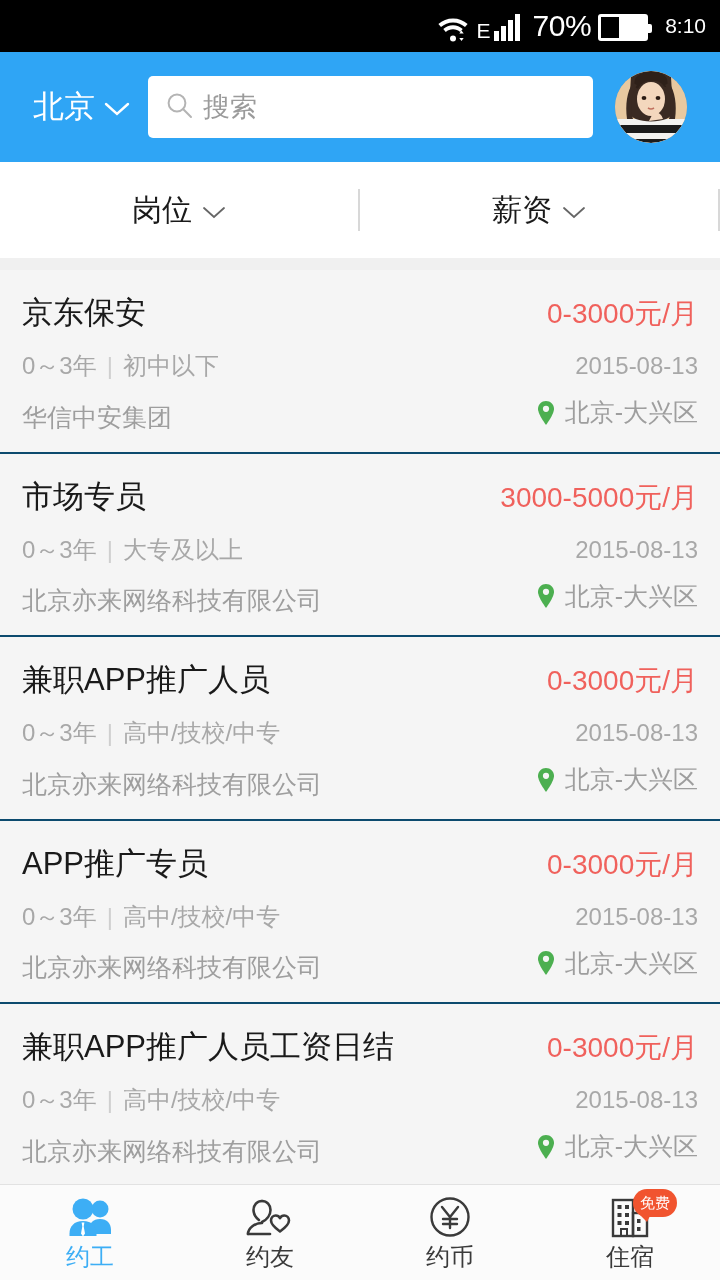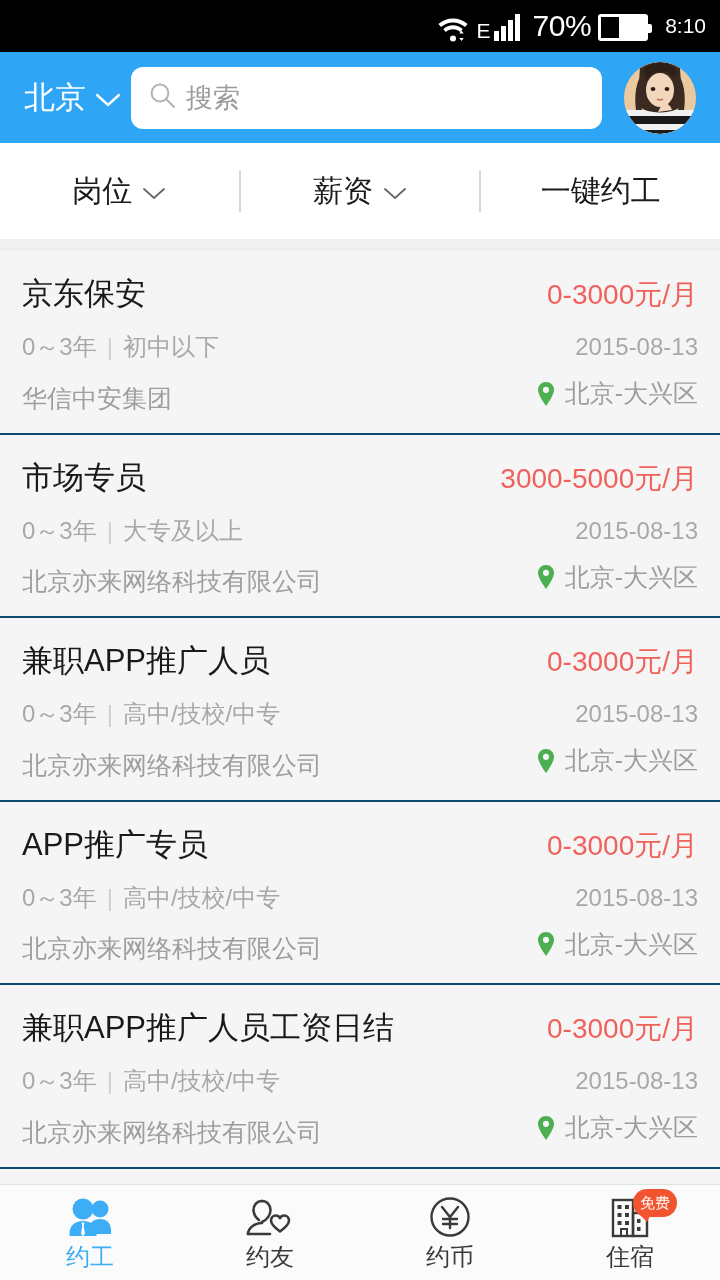--- a/index.html
+++ b/index.html
@@ -26,27 +26,27 @@
   .sig i:nth-of-type(3){ height:21px; }
   .sig i:nth-of-type(4){ height:27px; }
   .pct { font-size:30px; line-height:30px; letter-spacing:-0.5px;margin-left:6px; }
   .batt { position:relative; width:50px; height:27px; border:3px solid #fff; border-radius:3px; }
   .batt::after{ content:""; position:absolute; right:-7px; top:7px; width:4px; height:9px; background:#fff; border-radius:0 2px 2px 0;}
   .batt .lvl { position:absolute; right:0; top:0; bottom:0; background:#fff; }
   .clock { font-size:21px; line-height:30px; margin-left:10px; }
 
   
   .header {
-    height:91px; background:#2fa5f5; display:flex; align-items:center;
-    padding:0 24px;
+    height:110px; background:#2fa5f5; display:flex; align-items:center;
+    padding:0 33px;
   }
   .city { display:flex; align-items:center; color:#fff; font-size:31px; white-space:nowrap; }
   .city .chev { margin-left:9px; display:inline-block; }
   .searchbox {
-    flex:1; height:62px; margin:0 22px 0 10px; background:#fff; border-radius:12px;
+    flex:1; height:62px; margin:0 22px 0 18px; background:#fff; border-radius:5px;
     display:flex; align-items:center; padding:0 18px;
   }
   .searchbox .mag { flex:0 0 auto; margin-right:10px; }
   .searchbox .ph { color:#9b9b9b; font-size:27px; }
   .avatar {
     width:72px; height:72px; border-radius:50%; overflow:hidden; flex:0 0 auto;
     position:relative; background:#d8b48c;
   }
 
   
@@ -187,23 +187,20 @@
     <div class="fdiv"></div>
     <div class="fitem">
       <span>薪资</span>
       <span class="chev">
         <svg width="24" height="14" viewBox="0 0 24 14">
             <path d="M2 2l10 9 10-9" stroke="#666" stroke-width="1.8" fill="none" stroke-linecap="round"></path>
           </svg>
       </span>
     </div>
     <div class="fdiv"></div>
-    <div class="fitem">
-      <span>一键约工</span>
-    </div>
   </div>
 
   <div class="gap"></div>
 
   <div class="list" id="joblist">
       <div class="job">
         <div class="row r1">
           <div class="title">京东保安</div>
           <div class="salary">0-3000元/月</div>
         </div>

